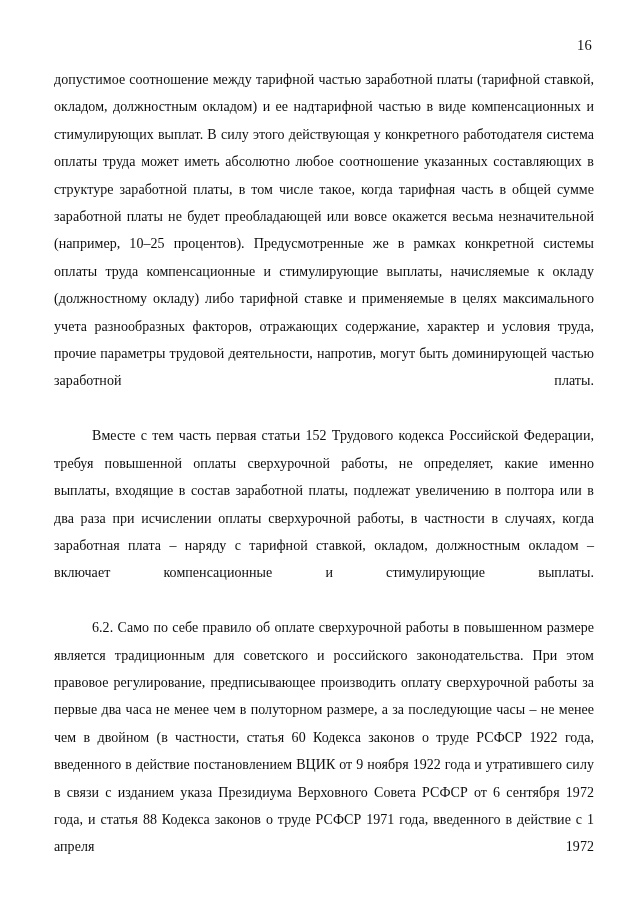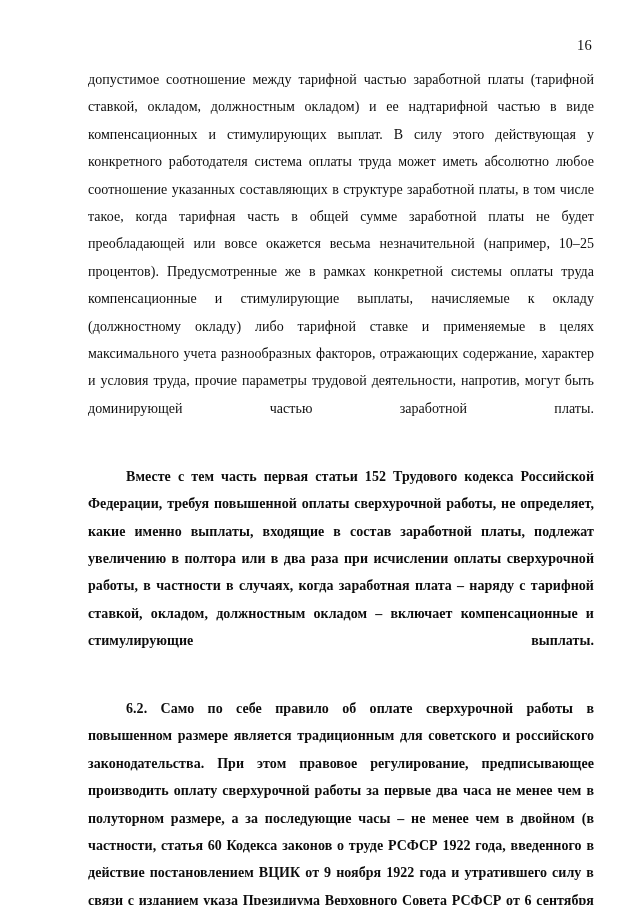--- a/index.html
+++ b/index.html
@@ -12,21 +12,21 @@
     height: 905px;
     font-family: "Liberation Serif", "DejaVu Serif", serif;
     color: #0d0d0d;
     overflow: hidden;
   }
   .page {
     position: relative;
     width: 640px;
     height: 905px;
     box-sizing: border-box;
-    padding: 40px 46px 24px 88px;
+    padding: 40px 46px 24px 54px;
   }
   .page-number {
     position: absolute;
     top: 38px;
     right: 48px;
     font-size: 14.5px;
     line-height: 1;
     letter-spacing: 0.2px;
   }
   .content {
@@ -37,22 +37,21 @@
     font-size: 14px;
     line-height: 27.4px;
     text-align: justify;
     text-justify: inter-word;
     text-indent: 0;
     letter-spacing: 0.05px;
     word-spacing: 0.2px;
     hyphens: none;
   }
   p.para + p.para {
-    margin-top: 13px;
-    font-weight: bold;
+    margin-top: 0;
   }
   p.indent {
     text-indent: 38px;
   }
   
   p.para::after {
     content: "";
     display: inline-block;
     width: 100%;
   }

